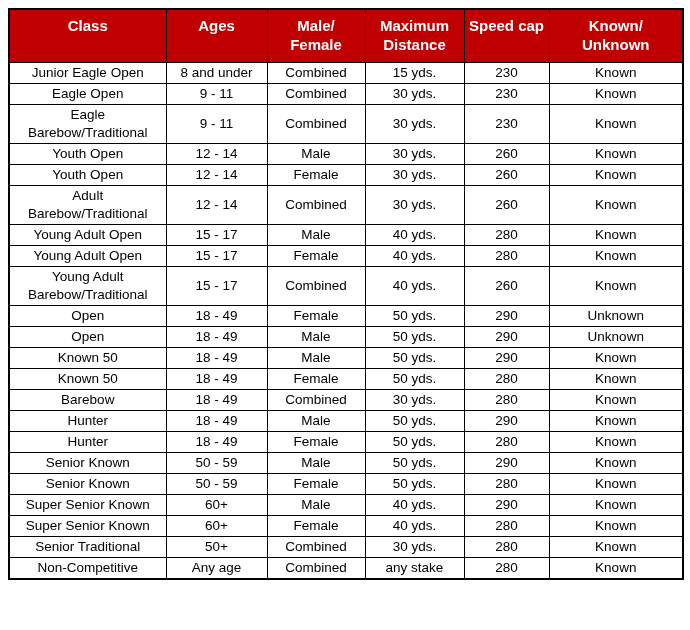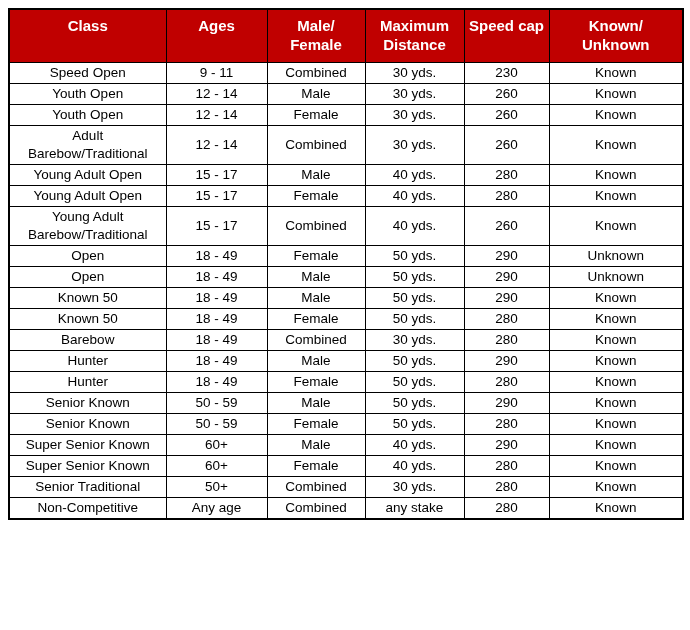--- a/index.html
+++ b/index.html
@@ -79,21 +79,37 @@
 Female</th>
         <th>Maximum
 Distance</th>
         <th>Speed cap</th>
         <th>Known/
 Unknown</th>
       </tr>
     </thead>
     <tbody id="table-body">
         <tr>
-          <td>Speed Open</td>
+          <td>Junior Eagle Open</td>
+          <td>8 and under</td>
+          <td>Combined</td>
+          <td>15 yds.</td>
+          <td>230</td>
+          <td>Known</td>
+        </tr>
+        <tr>
+          <td>Eagle Open</td>
+          <td>9 - 11</td>
+          <td>Combined</td>
+          <td>30 yds.</td>
+          <td>230</td>
+          <td>Known</td>
+        </tr>
+        <tr>
+          <td>Eagle Barebow/Traditional</td>
           <td>9 - 11</td>
           <td>Combined</td>
           <td>30 yds.</td>
           <td>230</td>
           <td>Known</td>
         </tr>
         <tr>
           <td>Youth Open</td>
           <td>12 - 14</td>
           <td>Male</td>

